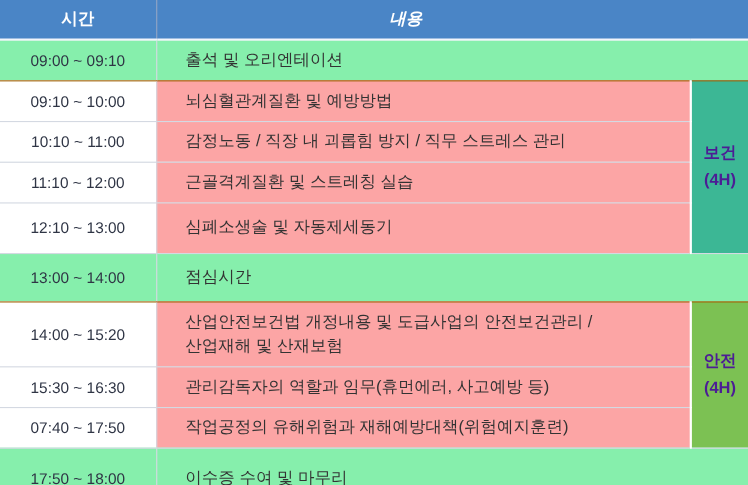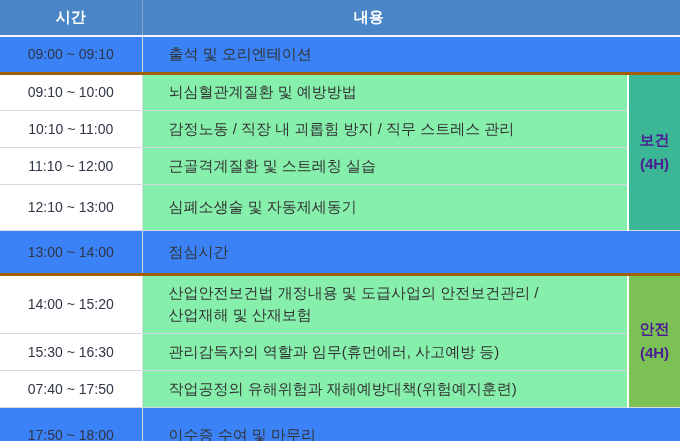--- a/index.html
+++ b/index.html
@@ -35,41 +35,41 @@
     margin-left: 27px;
   }
 
   th.h-time, th.h-content {
     background: #4a85c6;
     color: #ffffff;
     font-weight: bold;
     border-bottom: 2px solid #f2f5fb;
   }
   th.h-time { border-right: 1px solid #90a4c2; }
-  th.h-content { padding-right: 90px; }
+  th.h-content { padding-right: 90px; font-style: italic; }
 
   td.t {
     text-align: center;
     font-size: 14px;
     color: #2f3545;
     border-right: 1px solid #d4d9e2;
     border-bottom: 1px solid #d4d9e2;
     background: #ffffff;
   }
   td.c {
     text-align: left;
     padding-left: 26px;
     border-bottom: 1px solid #d4d9e2;
-    background: #86efac;
+    background: #fca5a5;
     white-space: pre-line;
     line-height: 22px;
   }
   tr.hl td.t, tr.hl td.c {
-    background: #3b82f6;
-    border-bottom: 3px solid #a16207;
+    background: #86efac;
+    border-bottom: 1px solid #a16207;
   }
   td.cat {
     text-align: center;
     color: #4c1d95;
     font-weight: bold;
     font-size: 15px;
     line-height: 24px;
     border-left: 2px solid #ffffff;
     border-bottom: 1px solid #d4d9e2;
   }

